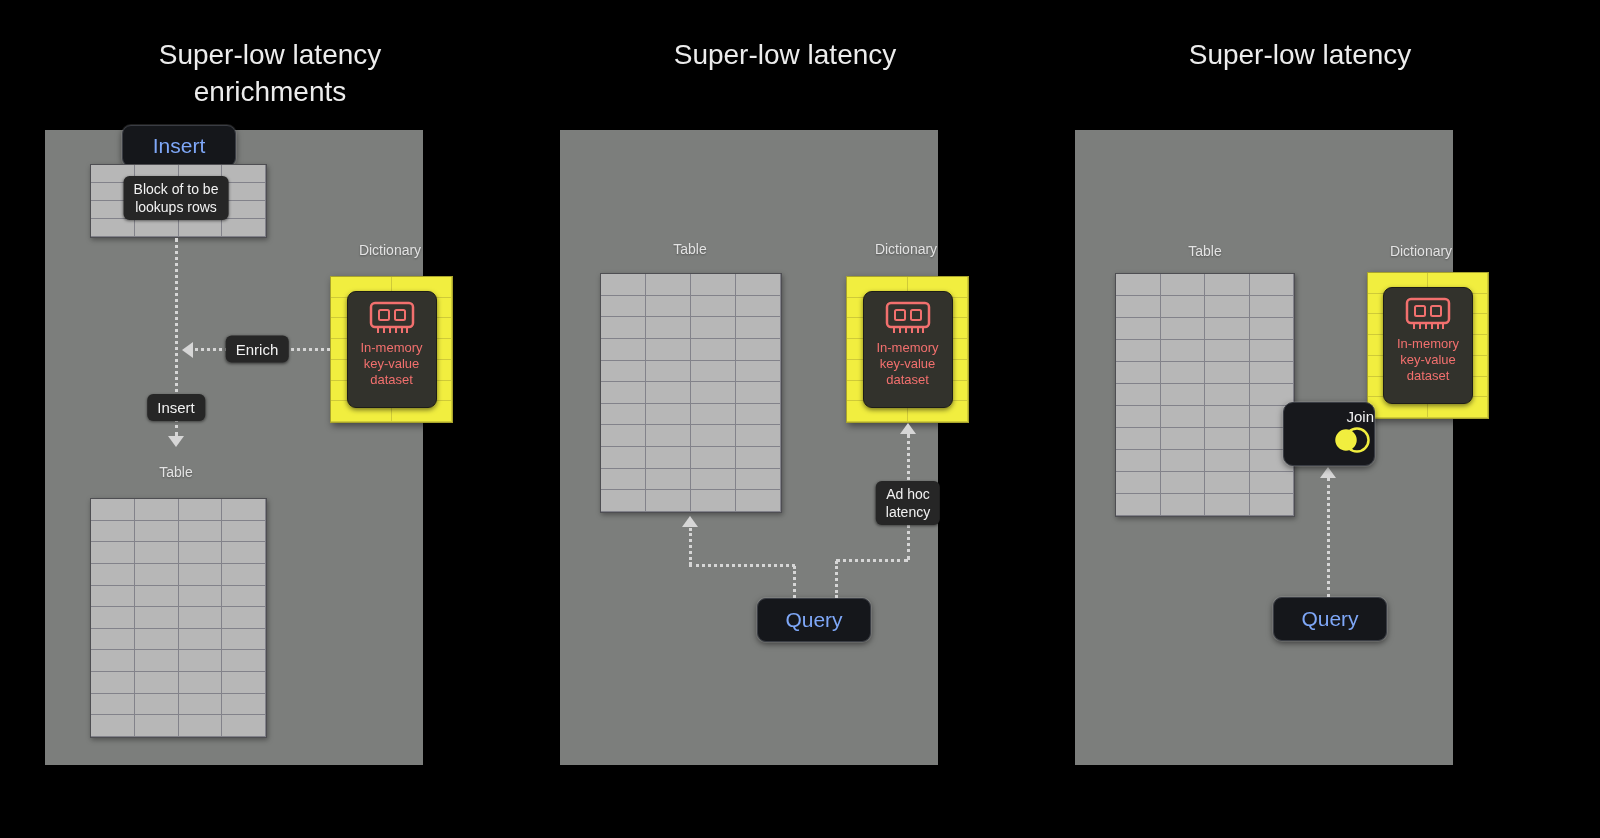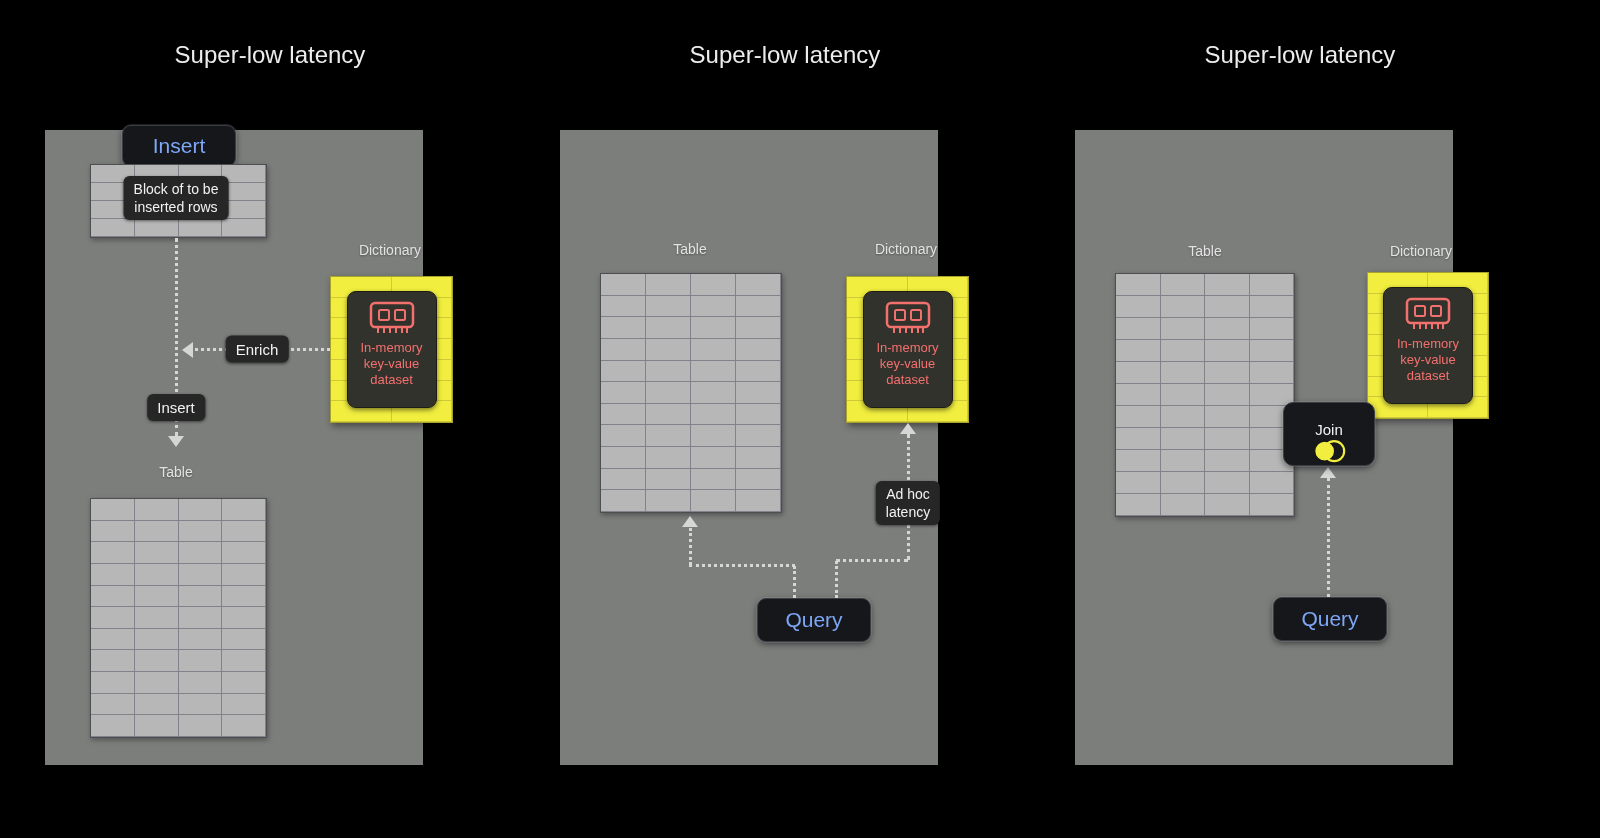--- a/index.html
+++ b/index.html
@@ -1,20 +1,20 @@
 <!DOCTYPE html>
 <html><head>
 <meta charset="utf-8">
 <style>
   html,body { margin:0; padding:0; background:#000; }
   body { width:1600px; height:838px; font-family:"Liberation Sans", sans-serif; }
   .stage { position:relative; width:1600px; height:838px; background:#000; overflow:hidden; }
 
   .title { position:absolute; top:36px; width:450px; text-align:center;
-           color:#ececec; font-size:24px; line-height:37px; font-weight:400; }
+           color:#ececec; font-size:28px; line-height:37px; font-weight:400; }
 
   .panel { position:absolute; top:130px; width:378px; height:635px; background:#7c7e7c; }
 
   .grid { position:absolute; background:#b7b7b7; border:1px solid #4e4e52;
           box-shadow:1px 2px 5px rgba(0,0,0,.35); overflow:hidden; }
   .grid .cell { border-right:1px solid #82828a; border-bottom:1px solid #82828a; }
   .grid.yellow { background:#f1ee3f; border:1px solid #a8a32c; box-shadow:2px 3px 7px rgba(0,0,0,.45); }
   .grid.yellow .cell { border-color:#cfca38; }
 
   .dark-btn { position:absolute; display:flex; align-items:center; justify-content:center;
@@ -42,31 +42,32 @@
   .icon-box { position:absolute; left:50%; transform:translateX(-50%); top:14px;
               width:90px; height:117px; background:#32322c; border:1px solid #1d1d18;
               border-radius:9px; z-index:5; display:flex; flex-direction:column;
               align-items:center; padding-top:9px; box-sizing:border-box;
               box-shadow:0 2px 5px rgba(0,0,0,.5); }
   .icon-box .red-line { color:#f2706e; font-size:13px; line-height:16px; text-align:center; }
   .icon-box svg { margin-bottom:5px; }
 
   .join-badge { position:absolute; background:#17181c; border:1px solid #3a3d44; border-radius:10px;
                 box-shadow:0 0 0 1px rgba(255,255,255,.1), 0 2px 6px rgba(0,0,0,.55);
-                display:flex; flex-direction:column; align-items:center; padding-top:18px;
+                display:flex; flex-direction:column; align-items:flex-end; padding-top:5px;
                 box-sizing:border-box; z-index:7; }
   .join-badge .join-text { color:#f2f2f2; font-size:15px; line-height:18px; }
 </style>
 </head>
 <body>
 
 <div class="stage">
 
   <div class="title" style="left:45px">
     <div>Super-low latency</div>
+    <div>enrichments</div>
   </div>
   <div class="title" style="left:560px">
     <div>Super-low latency</div>
   </div>
   <div class="title" style="left:1075px">
     <div>Super-low latency</div>
   </div>
 
   <div class="panel" style="left:45px">
 
@@ -86,21 +87,21 @@
         <div class="cell"></div>
         <div class="cell"></div>
         <div class="cell"></div>
         <div class="cell"></div>
         <div class="cell"></div>
         <div class="cell"></div>
       </div>
 
     <div class="badge small" style="left:131px;top:46px;transform:translateX(-50%)">
       <div>Block of to be</div>
-      <div>inserted rows</div>
+      <div>lookups rows</div>
     </div>
 
     <div class="dotted-v" style="left:130px;top:108px;height:198px"></div>
     <div class="arrow-down" style="left:123px;top:306px"></div>
 
     <div class="badge" style="left:131px;top:264px;transform:translateX(-50%)">Insert</div>
 
     <div class="dotted-h" style="left:150px;top:218px;width:135px"></div>
     <div class="arrow-left" style="left:137px;top:212px"></div>
     <div class="badge" style="left:212px;top:219px;transform:translate(-50%,-50%)">Enrich</div>

